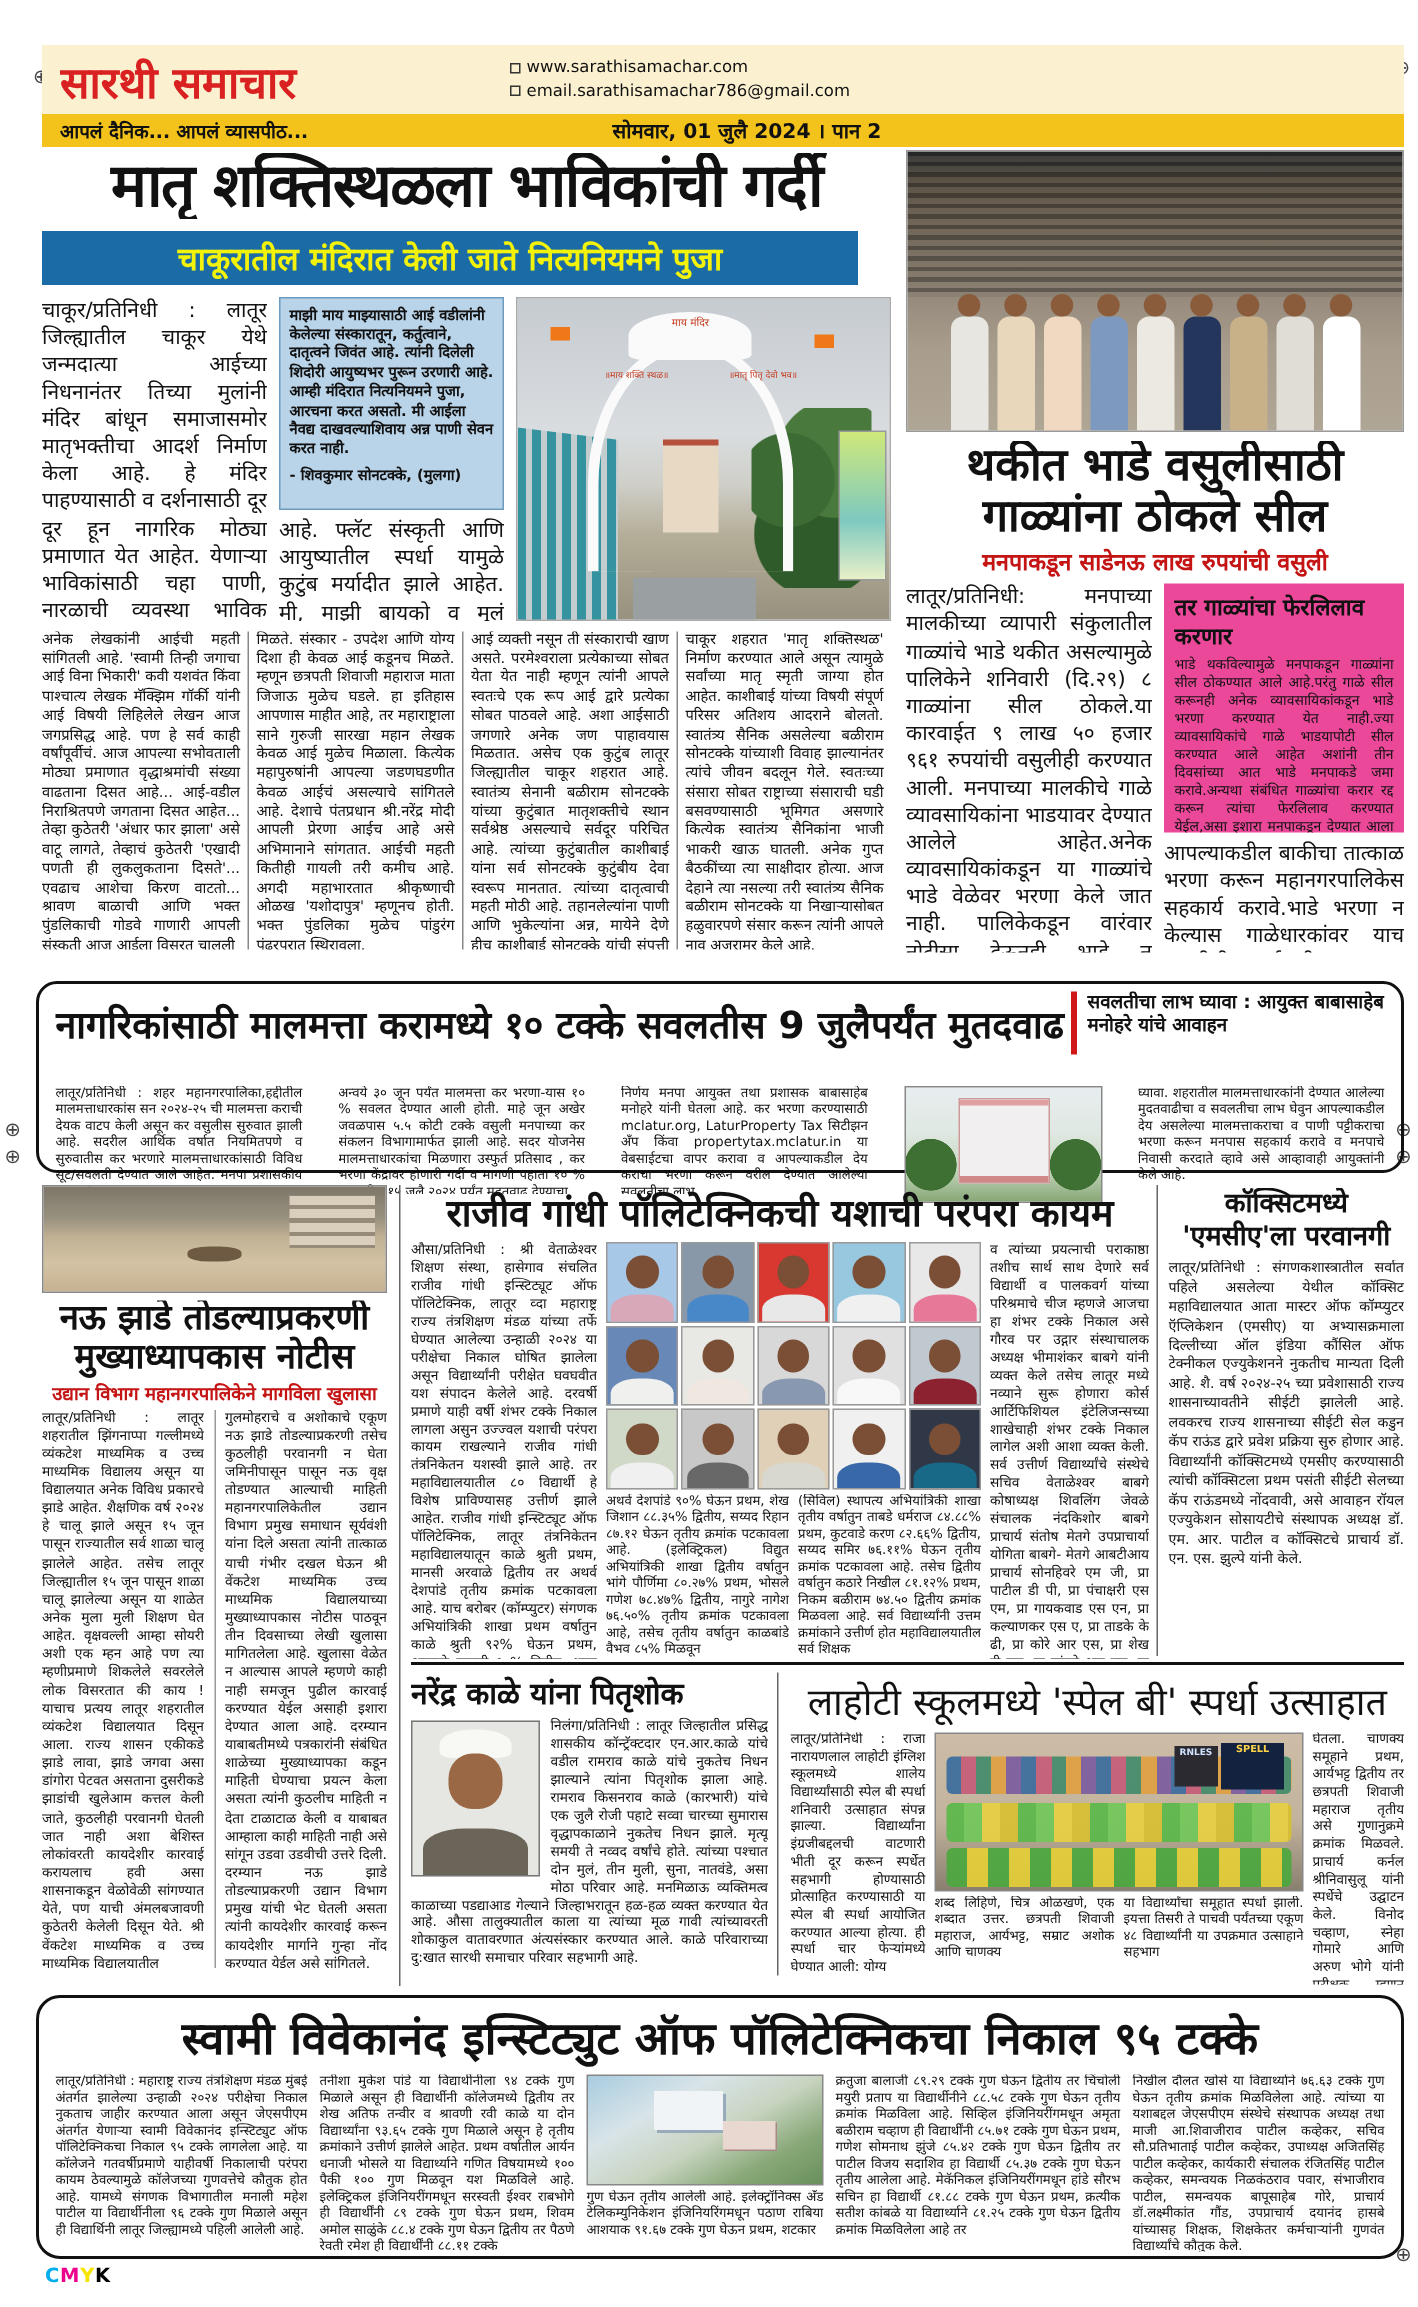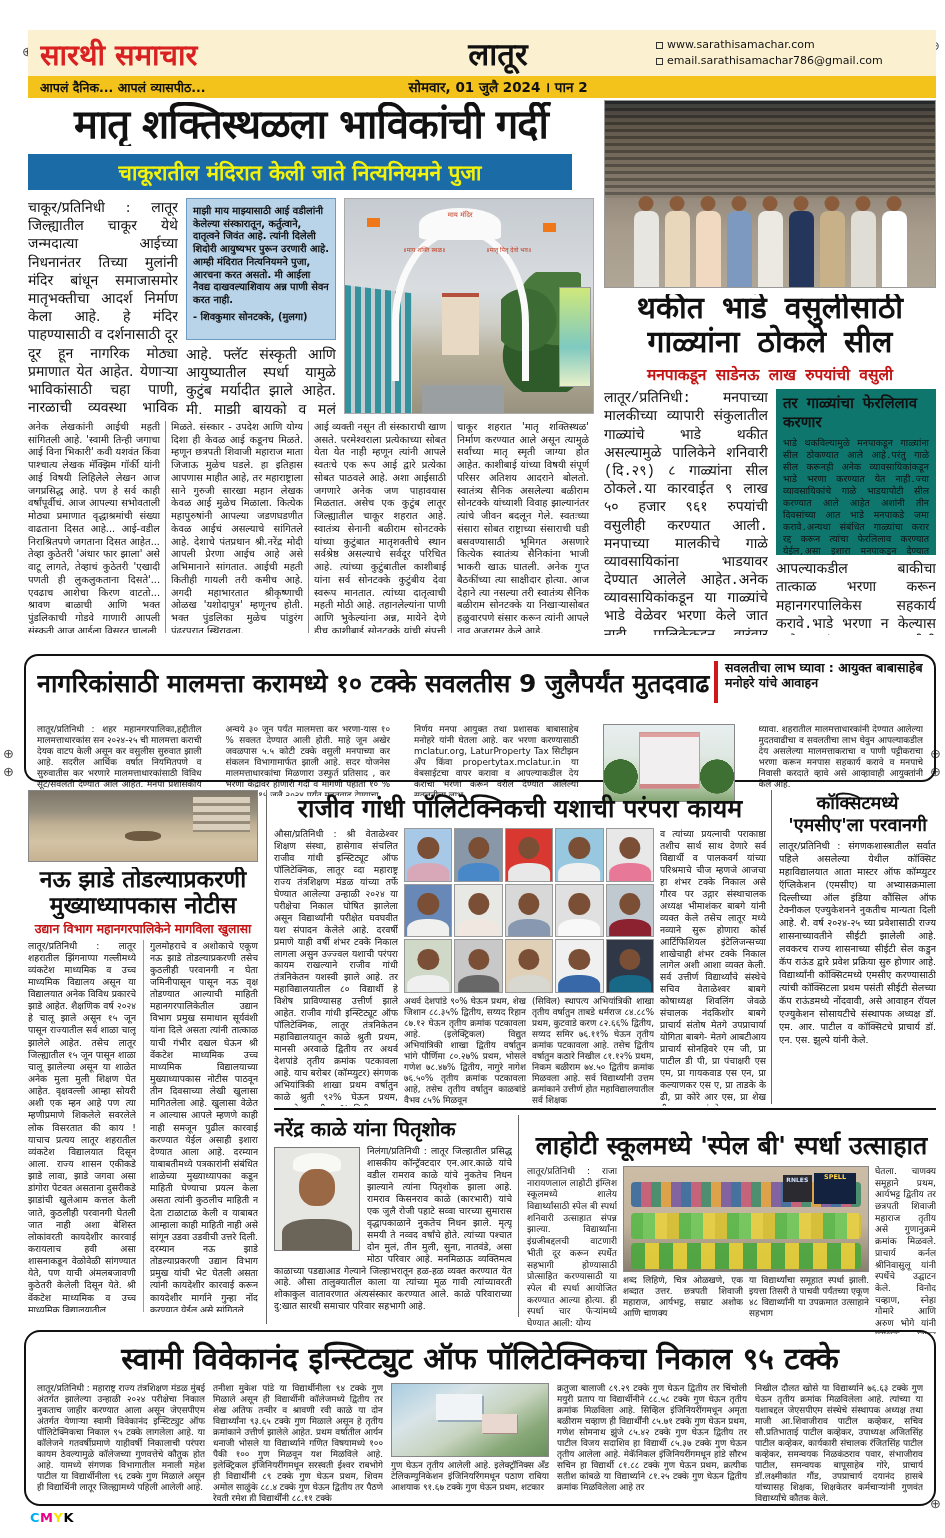--- a/index.html
+++ b/index.html
@@ -29,27 +29,27 @@
   .lead-row1{display:flex;margin-top:8px;height:216px;}
   .lr-c1{width:150px;height:216px;}
   .lr-c2{width:150px;margin-left:8px;display:flex;flex-direction:column;}
   .quote-box{background:#b9d3e8;border:1px solid #6d9cc0;padding:6px;box-sizing:border-box;height:142px;overflow:hidden;}
   .quote-box .q{font-size:9.8px;font-weight:700;line-height:1.3;text-align:left;}
   .quote-box .qa{font-size:9.8px;font-weight:800;margin-top:3px;}
   .lr-c2 .under{flex:1;margin-top:5px;}
   .lead-row2{display:flex;margin-top:7px;height:212px;}
   .lead-row2 .txt{flex:1;padding:0 5px;border-left:1px solid #888;font-size:9.8px;}
   .lead-row2 .txt:first-child{border-left:none;padding-left:0;}
-  .lead-right{position:absolute;right:0;top:-2px;width:332px;height:548px;font-family:Liberation Mono, monospace;}
+  .lead-right{position:absolute;right:0;top:-2px;width:332px;height:548px;}
   .seal-h2{font-size:30px;font-weight:800;text-align:center;line-height:1.12;margin:6px 0 2px;white-space:nowrap;overflow:hidden;}
   .kicker-red{color:#c41414;font-size:15.5px;font-weight:800;text-align:center;margin-bottom:4px;white-space:nowrap;overflow:hidden;}
   .seal-body{display:flex;height:246px;}
   .sb-l{width:164px;height:246px;}
   .sb-r{flex:1;margin-left:8px;display:flex;flex-direction:column;}
-  .pink-box{background:#0f766e;padding:7px;box-sizing:border-box;height:166px;overflow:hidden;}
+  .pink-box{background:#ec4899;padding:7px;box-sizing:border-box;height:166px;overflow:hidden;}
   .pink-box .ph{font-size:15px;font-weight:800;line-height:1.25;}
   .pink-box .pb{font-size:9.3px;margin-top:4px;line-height:1.3;text-align:justify;}
   .sb-r .after{flex:1;margin-top:5px;}
   
   .seal-photo{height:186px;position:relative;background:linear-gradient(180deg,#2f3436 0%,#584f44 10%,#6e6354 22%,#7d7262 34%,#93887a 50%,#a89d8c 70%,#b0a695 100%);overflow:hidden;border:1px solid #999;}
   .shutter{position:absolute;left:0;right:0;top:0;height:52%;background:repeating-linear-gradient(180deg,rgba(15,15,15,.38) 0 3px,rgba(100,92,80,.18) 3px 7px);}
   .seal-people{position:absolute;left:0;right:0;bottom:0;height:68%;display:flex;align-items:flex-end;justify-content:center;}
   .sp{width:25px;height:76px;border-radius:8px 8px 0 0;margin:0 3px;position:relative;}
   .sp::before{content:"";position:absolute;top:-15px;left:50%;transform:translateX(-50%);width:15px;height:15px;border-radius:50%;background:#8a5c3b;}
   .arch-photo{flex:1;margin-left:8px;position:relative;background:linear-gradient(180deg,#c6cbd1 0%,#d9dde0 42%,#cfcfc8 58%,#b4ad97 74%,#97917f 100%);overflow:hidden;border:1px solid #aaa;}
@@ -116,21 +116,21 @@
   .rj-c4{flex:1;font-size:9.2px;}
   .coxit{flex:1;border-left:1px solid #666;padding-left:7px;margin-left:5px;}
   .coxit-h{font-size:18px;font-weight:800;text-align:center;line-height:1.22;margin:2px 0 4px;overflow:hidden;}
   .coxit .txt{font-size:9.5px;height:242px;line-height:1.36;}
   .hr2{border-top:2px solid #111;margin:4px 0 5px;}
   .b3-rowB{display:flex;height:202px;}
   .kale{width:238px;}
   .kale-h{font-size:20px;font-weight:800;margin:0 0 3px;white-space:nowrap;overflow:hidden;}
   .kale-body{font-size:9.2px;height:174px;}
   .lahoti{flex:1;border-left:1px solid #666;padding-left:8px;margin-left:6px;}
-  .lahoti-h{font-size:25px;font-weight:700;text-align:center;margin:12px 0 5px;white-space:nowrap;overflow:hidden;}
+  .lahoti-h{font-size:25px;font-weight:400;text-align:center;margin:1px 0 5px;white-space:nowrap;overflow:hidden;}
   .lh-content{display:flex;gap:6px;height:168px;}
   .lh-c1{width:90px;font-size:9px;}
   .lh-mid{width:246px;display:flex;flex-direction:column;}
   .lh-under{display:flex;gap:6px;flex:1;margin-top:3px;}
   .lh-under .txt{flex:1;font-size:8.8px;line-height:1.25;}
   .lh-c4{flex:1;font-size:9px;}
   
   #band4{position:absolute;left:24px;top:1330px;width:912px;height:176px;border:2px solid #111;border-radius:16px;box-sizing:border-box;padding:5px 11px;}
   .b4-h{font-size:30px;font-weight:800;text-align:center;margin:0 0 5px;white-space:nowrap;overflow:hidden;}
   .b4-body{display:flex;gap:8px;height:118px;}
@@ -149,21 +149,20 @@
 <span class="mark" style="left:3px;top:764px">⊕</span>
 <span class="mark" style="right:4px;top:746px">⊕</span>
 <span class="mark" style="right:4px;top:764px">⊕</span>
 <span class="mark" style="right:4px;top:1496px">⊕</span>
 <div class="cmyk" style="left:52px;top:50px"><span class="c">C</span><span class="m">M</span><span class="y">Y</span><span class="k">K</span></div>
 <div class="cmyk" style="left:30px;top:1510px"><span class="c">C</span><span class="m">M</span><span class="y">Y</span><span class="k">K</span></div>
 
 <div id="masthead">
   <div class="mh-top">
     <div class="mh-name">सारथी समाचार</div>
-    <div class="mh-city">लातूर</div>
     <div class="mh-contact">
       <div><span class="sq"></span><span>www.sarathisamachar.com</span></div>
       <div><span class="sq"></span><span>email.sarathisamachar786@gmail.com</span></div>
     </div>
   </div>
   <div class="mh-bar">
     <div class="mh-tagline">आपलं दैनिक... आपलं व्यासपीठ...</div>
     <div class="mh-date">सोमवार, 01 जुलै 2024 । पान 2</div>
     <div class="mh-spacer"></div>
   </div>

